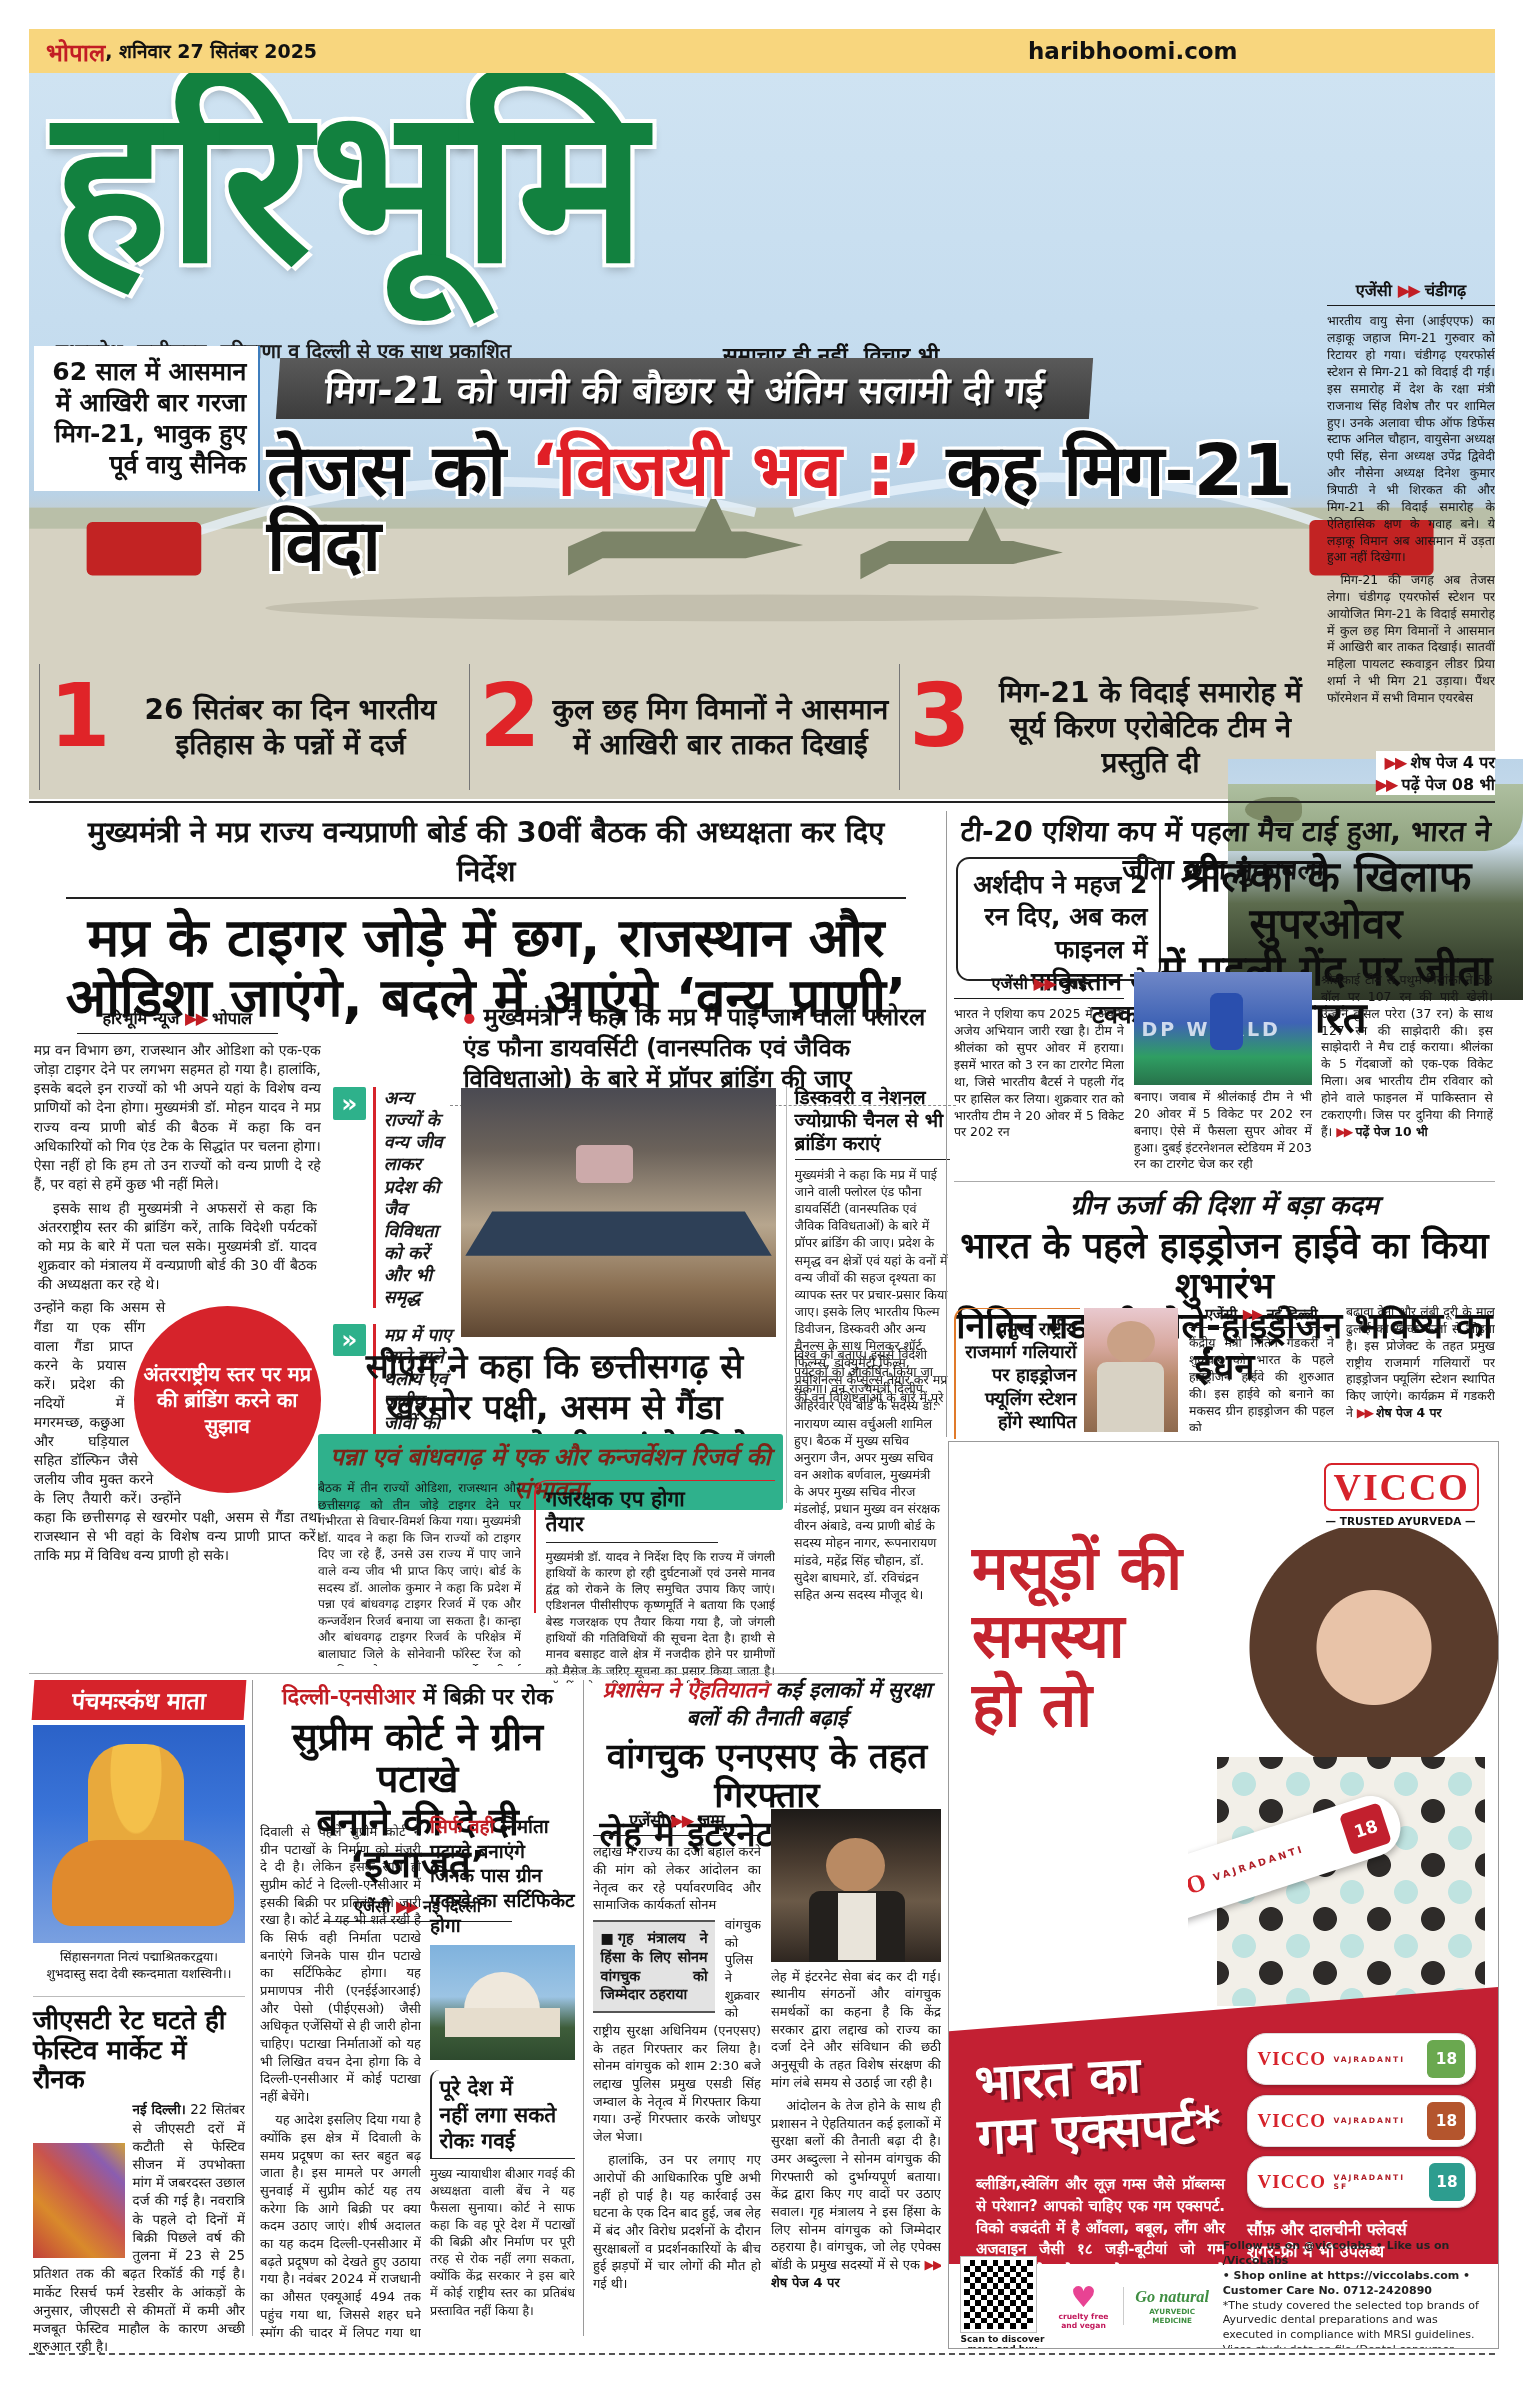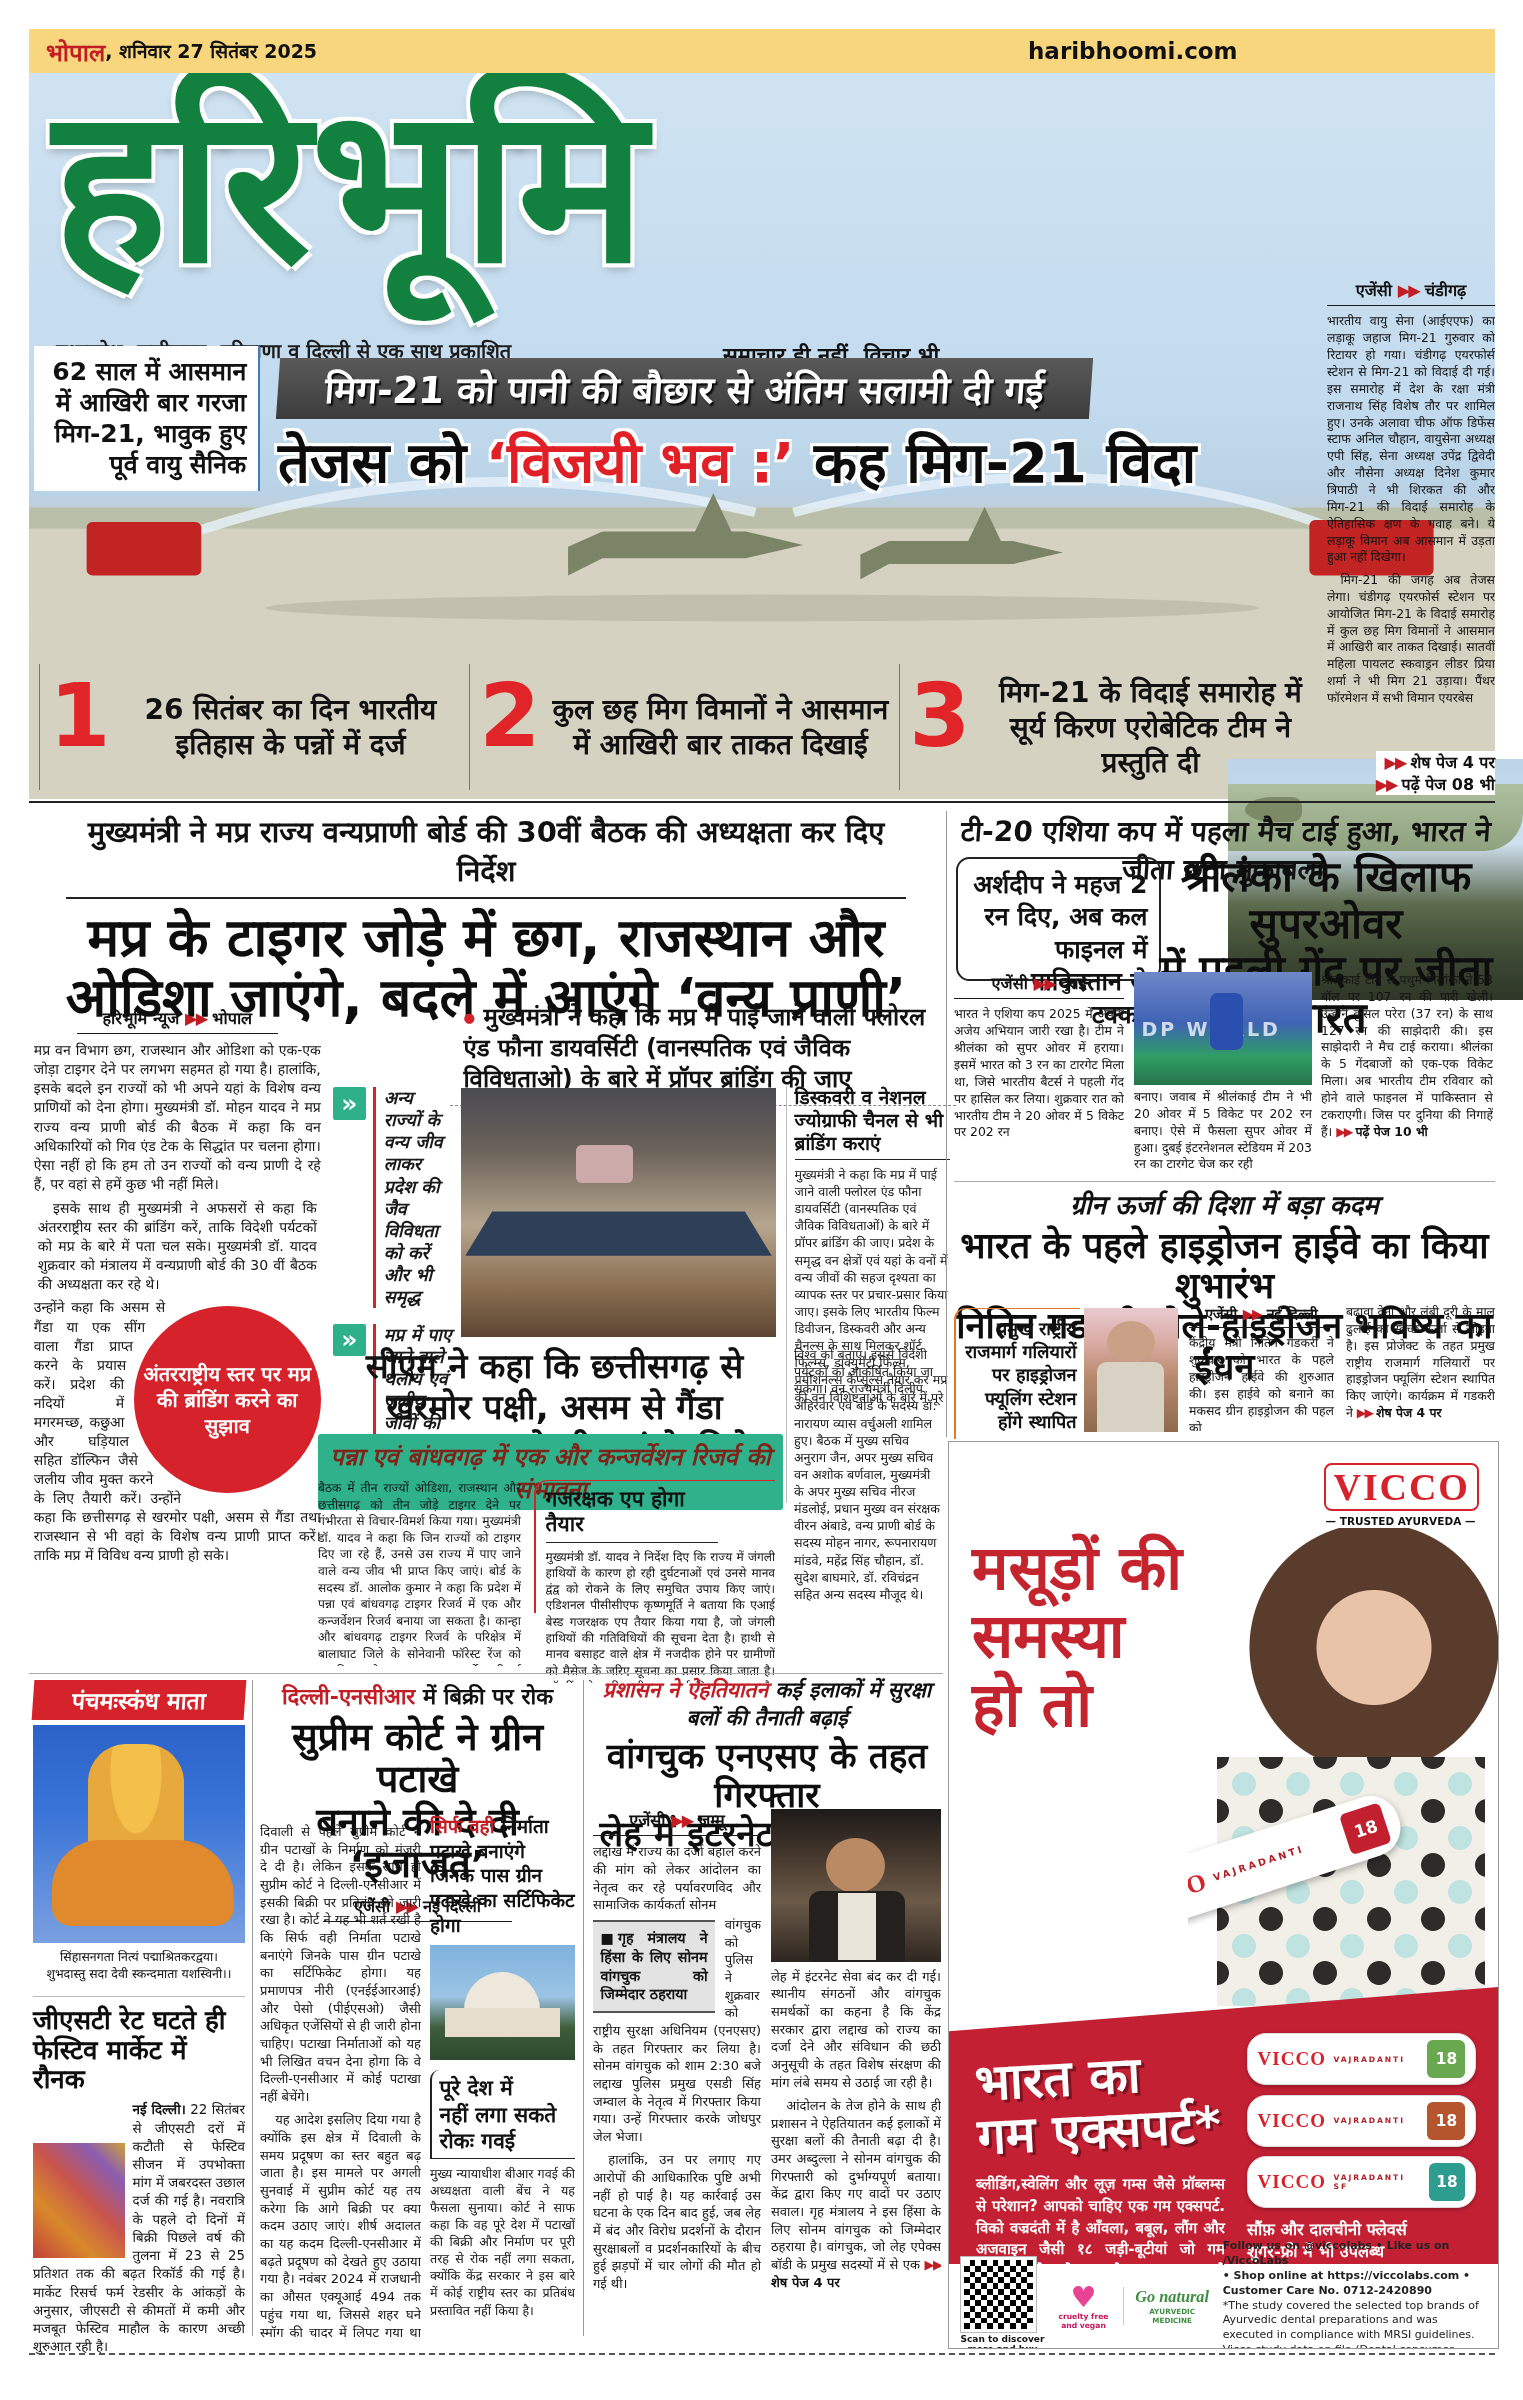--- a/index.html
+++ b/index.html
@@ -78,21 +78,21 @@
   <div style="position:absolute;left:27px;top:264px;font-weight:bold;font-size:20px;color:#1c1c1c">मध्यप्रदेश, छत्तीसगढ़, हरियाणा व दिल्ली से एक साथ प्रकाशित</div>
   <div style="position:absolute;left:694px;top:266px;font-weight:800;font-size:22px;color:#111">समाचार ही नहीं, विचार भी</div>
 
   <div style="position:absolute;left:4.8px;top:273px;width:226px;height:145px;background:#fff;border-right:2.9px solid #3d7dbd;
               padding:9.6px 11.5px;box-sizing:border-box;font-weight:800;font-size:25px;line-height:1.25;text-align:right">62 साल में आसमान में आखिरी बार गरजा मिग-21, भावुक हुए पूर्व वायु सैनिक</div>
 
   <div style="position:absolute;left:249px;top:285px;width:813px;height:61px;background:linear-gradient(#5a5a5a,#3c3c3c);
               color:#fff;font-weight:800;font-size:37px;display:flex;align-items:center;justify-content:center;
               transform:skewX(-4deg);text-shadow:1.9px 1.9px 1.9px #000">मिग-21 को पानी की बौछार से अंतिम सलामी दी गई</div>
 
-  <div style="position:absolute;left:249px;top:361px;width:1042px;font-size:56px;font-weight:800;line-height:1.05;
+  <div style="position:absolute;left:238px;top:361px;width:1042px;font-size:71px;font-weight:800;line-height:1.05;
               color:#0c0c0c;text-shadow:-2.9px -2.9px 0 #fff,2.9px -2.9px 0 #fff,-2.9px 2.9px 0 #fff,2.9px 2.9px 0 #fff">
     <span>तेजस को </span><span style="color:#e01f26">‘विजयी भव :’</span><span> कह मिग-21 विदा</span>
   </div>
 
   <div style="position:absolute;left:9.6px;top:591px;width:1290px;height:126px;display:flex">
     <div style="flex:1;display:flex;gap:11.5px;padding:7.6px 9.6px;border-left:1.9px solid #777">
       <div style="color:#e02428;font-size:88px;font-weight:800;line-height:1">1</div>
       <div style="font-weight:800;font-size:28px;line-height:1.25;align-self:center;text-align:center">26 सितंबर का दिन भारतीय इतिहास के पन्नों में दर्ज</div>
     </div>
     <div style="flex:1;display:flex;gap:11.5px;padding:7.6px 9.6px;border-left:1.9px solid #777">

